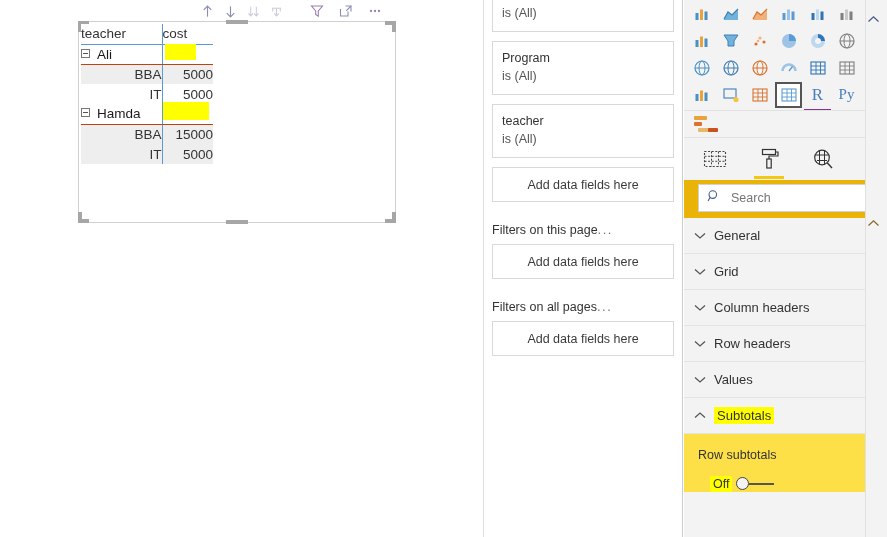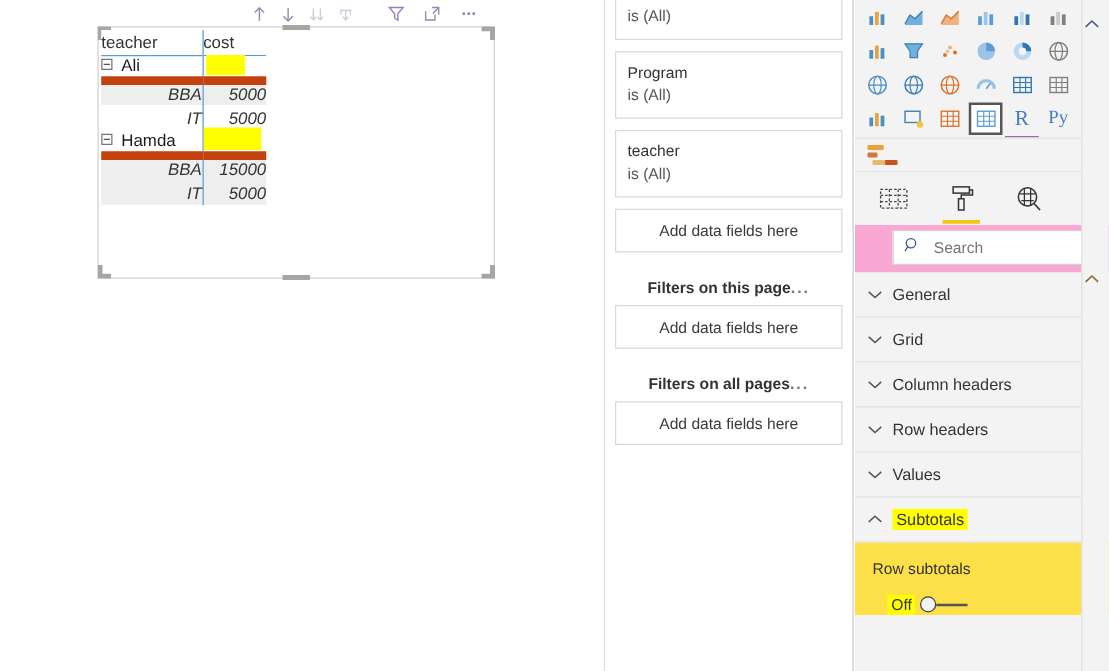--- a/index.html
+++ b/index.html
@@ -78,21 +78,21 @@
     border-bottom: 1px solid #5a9bd5;
     font-size: 13.5px;
     color: #333333;
     background: #ffffff;
   }
   .mx-head th.col-cost { border-left: 1px solid #5a9bd5; }
 
   
   tr.grp td {
     height: 20px;
-    border-bottom: 7px solid #c2410c;
+    border-bottom: 1px solid #c2410c;
     background: #ffffff;
   }
   tr.grp td.g-name {
     font-weight: bold;
     color: #1a1a1a;
     padding-left: 4px;
   }
   tr.grp td.g-val { border-left: 1px solid #5a9bd5; position: relative; }
 
   .expander {
@@ -105,21 +105,21 @@
     background: #fff;
   }
   .expander::before {
     content: "";
     position: absolute;
     left: 1px; right: 1px; top: 3px;
     height: 1px; background: #555;
   }
 
   
-  tr.det td { height: 20px; font-style: italic; }
+  tr.det td { height: 20px; }
   tr.det td.d-name {
     text-align: right;
     padding-right: 11px;
     color: #333;
   }
   tr.det td.d-val {
     text-align: right;
     padding-right: 4px;
     border-left: 1px solid #5a9bd5;
     color: #333;
@@ -154,24 +154,23 @@
   .fc-sub   { font-size: 12.5px; color: #555; line-height: 18px; }
   .filter-drop {
     border: 1px solid #d9d9d9;
     background: #ffffff;
     height: 35px;
     display: flex; align-items: center; justify-content: center;
     font-size: 12.5px; color: #3b3b3b;
     margin-bottom: 9px;
   }
   .fp-section-head {
-    display: flex; align-items: center; justify-content: center;
+    display: flex; align-items: center; justify-content: flex-start;
     font-size: 12.5px; color: #333;
     margin: 20px 0 7px 0;
-    font-weight: bold;
   }
   .fp-ellipsis { color: #777; letter-spacing: 1.5px; font-size: 13px; }
 
   
   .clipped-top { margin-top: -22px; }
 
   
   #right-pane {
     position: absolute; left: 684px; top: 0;
     width: 203px; height: 537px;
@@ -224,21 +223,21 @@
     display: flex; align-items: center; justify-content: center;
     cursor: pointer; position: relative;
   }
   .pane-tab.active::after {
     content: "";
     position: absolute; left: 2px; right: 2px; bottom: -3px;
     height: 3px; background: #f2c811;
   }
 
   
-  #fmt-search-wrap { padding: 4px 14px 6px 30px; background: #f9a8d4; }
+  #fmt-search-wrap { padding: 4px 14px 6px 14px; background: #eab308; }
   #fmt-search {
     display: flex; align-items: center;
     height: 28px;
     background: #ffffff;
     border: 1px solid #d2d2d2;
     padding: 0 8px;
   }
   #fmt-search input {
     border: none; outline: none;
     font-family: "Liberation Sans", sans-serif;

